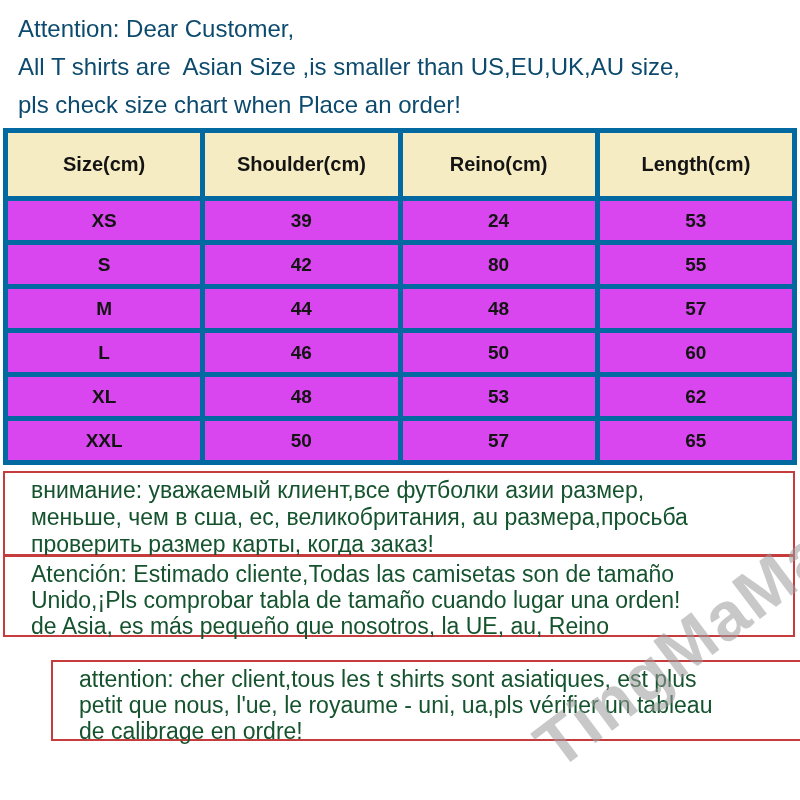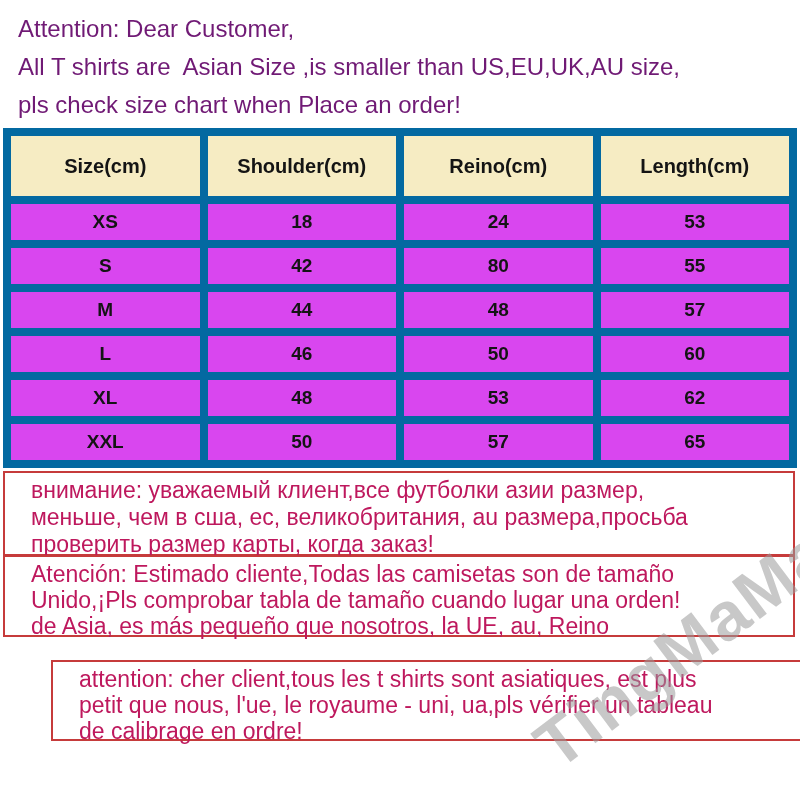--- a/index.html
+++ b/index.html
@@ -14,35 +14,35 @@
     color: #141414;
   }
   
   .intro {
     position: absolute;
     top: 10px;
     left: 18px;
     right: 6px;
     font-size: 24px;
     line-height: 38px;
-    color: #701a75;
+    color: #0c4a6e;
   }
   .intro .line { white-space: pre; }
 
   
   .size-table {
     position: absolute;
     top: 128px;
     left: 3px;
     width: 794px;
     border-collapse: collapse;
     table-layout: fixed;
   }
   .size-table th, .size-table td {
-    border: 8px solid #0369a1;
+    border: 5px solid #0369a1;
     text-align: center;
     vertical-align: middle;
     font-weight: bold;
     color: #141414;
   }
   .size-table th {
     height: 68px;
     background: #f6ecc3;
     font-size: 20px;
   }
@@ -55,21 +55,21 @@
   
   .notice {
     position: absolute;
     left: 3px;
     width: 792px;
     border: 2px solid #c63b3b;
     background: transparent;
     padding: 4px 6px 0 26px;
     font-size: 23px;
     line-height: 26px;
-    color: #be185d;
+    color: #14532d;
   }
   .notice .line { white-space: pre; }
   .notice-russian { top: 471px; height: 85px; line-height: 27px; }
   .notice-spanish { top: 555px; height: 82px; }
   .notice-french  { top: 660px; height: 81px; margin-left: 48px; }
 
   
   .watermark {
     position: absolute;
     left: 508px;
@@ -102,21 +102,21 @@
       <tr>
         <th>Size(cm)</th>
         <th>Shoulder(cm)</th>
         <th>Reino(cm)</th>
         <th>Length(cm)</th>
       </tr>
     </thead>
     <tbody>
       <tr>
         <td>XS</td>
-        <td>18</td>
+        <td>39</td>
         <td>24</td>
         <td>53</td>
       </tr>
       <tr>
         <td>S</td>
         <td>42</td>
         <td>80</td>
         <td>55</td>
       </tr>
       <tr>

